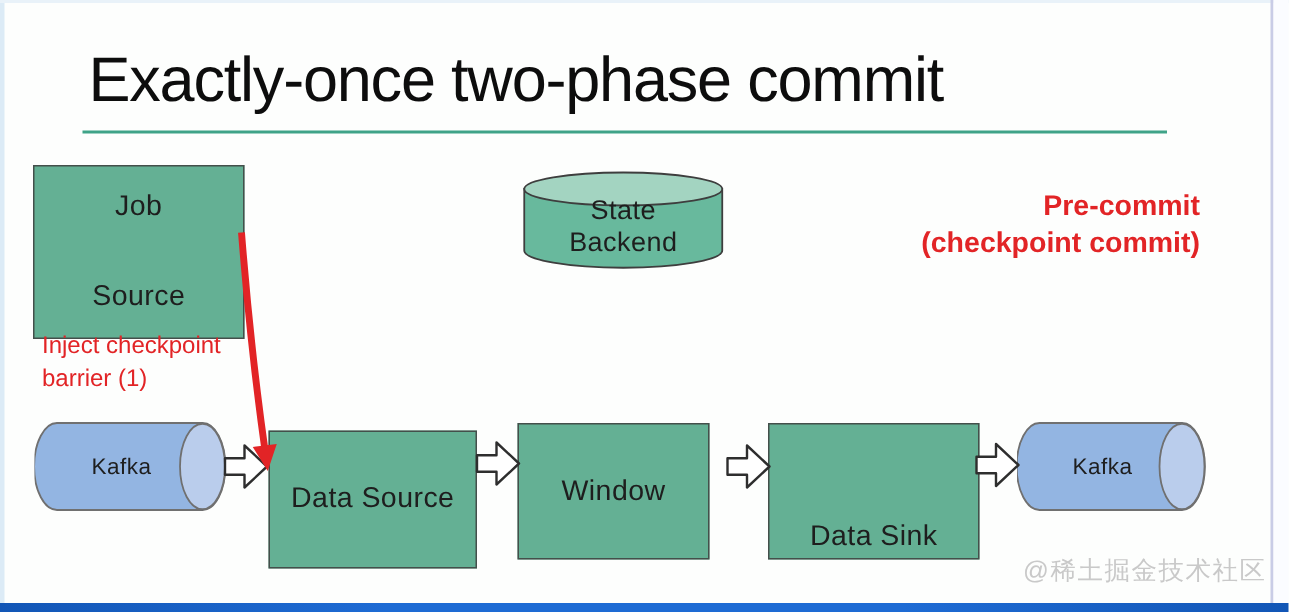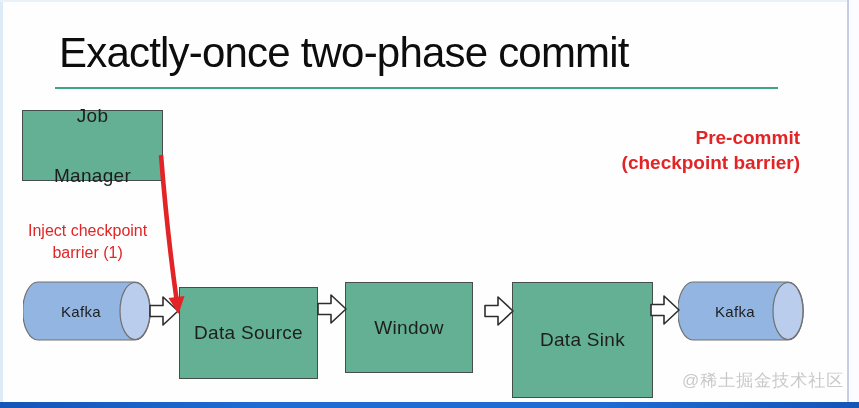--- a/index.html
+++ b/index.html
@@ -24,24 +24,24 @@
     letter-spacing: -0.8px; color: #0d0d0d; white-space: nowrap;
   }
   .title-underline { position: absolute; left: 55px; top: 87px; width: 723px; height: 2px; background: #3fa388; }
 
   .box {
     position: absolute; box-sizing: border-box;
     background: #64b094; border: 1px solid rgba(62,62,62,.85);
     display: flex; flex-direction: column; align-items: center; justify-content: center;
     text-align: center; color: #1e1e1e; font-size: 19px; line-height: 28px; letter-spacing: .3px;
   }
-  #job-manager { left: 22px;  top: 110px; width: 141px; height: 71px; gap: 32px; }
+  #job-manager { left: 22px;  top: 110px; width: 141px; height: 116px; gap: 32px; }
   #data-source { left: 179px; top: 287px; width: 139px; height: 92px; }
   #window-box  { left: 345px; top: 282px; width: 128px; height: 91px; }
-  #data-sink   { left: 512px; top: 282px; width: 141px; height: 116px; }
+  #data-sink   { left: 512px; top: 282px; width: 141px; height: 91px; justify-content: flex-end; }
 
   .cyl { position: absolute; }
   .cyl svg { position: absolute; left: 0; top: 0; display: block; }
   .cyl .cyl-label {
     position: absolute; inset: 0;
     display: flex; flex-direction: column; align-items: center; justify-content: center;
     text-align: center; color: #1e1e1e; letter-spacing: .3px;
   }
   #state-backend { left: 348px; top: 114px; width: 135px; height: 67px; }
   #state-backend .cyl-label { padding-top: 7px; font-size: 18px; line-height: 21px; }
@@ -52,21 +52,21 @@
   .cyl-body-v { fill: #68b99d; stroke: #3e3e3e; stroke-width: 1.2; }
   .cyl-top-v  { fill: #a3d4c1; stroke: #3e3e3e; stroke-width: 1.2; }
   .cyl-body-h { fill: #93b5e2; stroke: #707070; stroke-width: 1.2; }
   .cyl-cap-h  { fill: #bacdec; stroke: #707070; stroke-width: 1.2; }
 
   .annotation { position: absolute; color: #e22426; }
   #pre-commit {
     left: 570px; top: 125px; width: 230px;
     font-weight: bold; font-size: 19px; line-height: 25px; text-align: right;
   }
-  #inject-note { left: 28px; top: 220px; font-size: 16px; line-height: 22px; text-align: center; }
+  #inject-note { left: 28px; top: 220px; font-size: 16px; line-height: 22px; }
 
   #arrows { position: absolute; left: 0; top: 0; z-index: 5; pointer-events: none; }
   .block-arrow { fill: #ffffff; stroke: #2e2e2e; stroke-width: 1.6; stroke-linejoin: round; }
   .red-line { fill: none; stroke: #e22426; stroke-width: 4.6; }
   .red-head { fill: #e22426; }
 
   .watermark {
     position: absolute; left: 682px; top: 369px;
     font-size: 17px; letter-spacing: 1px; color: #c9c9c9; white-space: nowrap;
   }
@@ -74,27 +74,37 @@
 </head>
 <body>
 
 <div class="slide">
 
   <div class="title">Exactly-once two-phase commit</div>
   <div class="title-underline"></div>
 
   <div class="box" id="job-manager">
     <span>Job</span>
-    <span>Manager</span>
+    <span>Source</span>
   </div>
 
+  <div class="cyl" id="state-backend">
+    <svg width="135" height="67" viewBox="0 0 135 67">
+      <path class="cyl-body-v" d="M1.5,12 L1.5,53 A66,11.5 0 0 0 133.5,53 L133.5,12 Z"></path>
+      <ellipse class="cyl-top-v" cx="67.5" cy="12" rx="66" ry="11"></ellipse>
+    </svg>
+    <div class="cyl-label">
+      <span>State</span>
+      <span>Backend</span>
+    </div>
+  </div>
 
   <div class="annotation" id="pre-commit">
     <div>Pre-commit</div>
-    <div>(checkpoint barrier)</div>
+    <div>(checkpoint commit)</div>
   </div>
 
   <div class="annotation" id="inject-note">
     <div>Inject checkpoint</div>
     <div>barrier (1)</div>
   </div>
 
   <div class="cyl cyl-h" id="kafka-source">
     <svg width="128" height="60" viewBox="0 0 128 60">
       <path class="cyl-body-h" d="M15,1 L112,1 A15,28.5 0 0 1 112,59 L15,59 A15,28.5 0 0 1 15,1 Z"></path>

